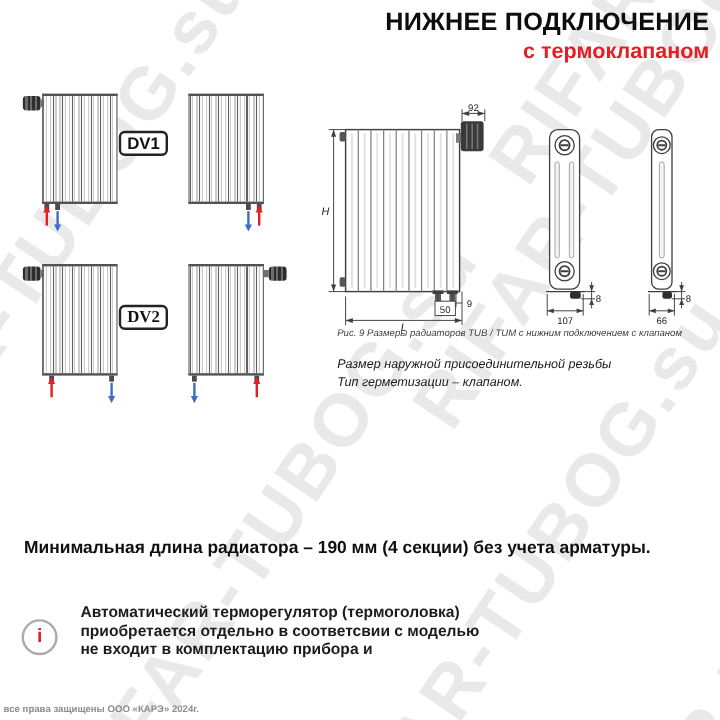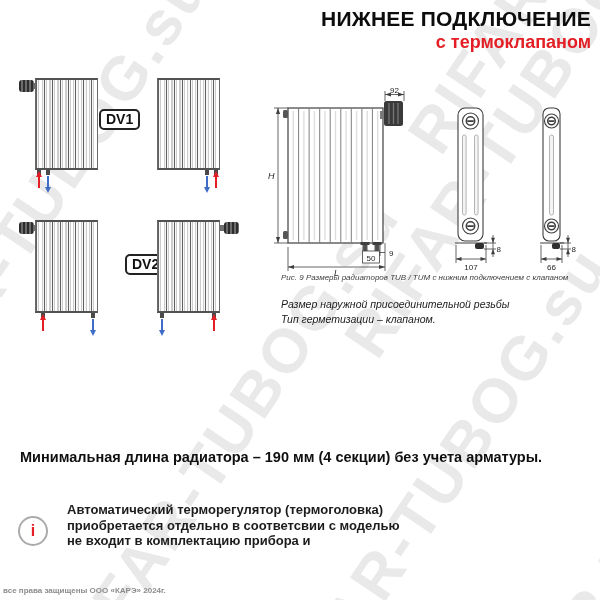--- a/index.html
+++ b/index.html
@@ -142,21 +142,21 @@
     </div>
 
     <div>
       <div class="valve conn-right" style="left:19px; top:222px;"></div>
       <div class="rad" style="left:35px; top:220px; width:63px; height:93px;"></div>
       <div class="stub" style="left:41px; top:313px;"></div>
       <div class="stub" style="left:91px; top:313px;"></div>
       <div class="arrow up red" style="left:42px; top:319px;"></div>
       <div class="arrow down blue" style="left:92px; top:319px;"></div>
 
-      <div class="dvlabel" style="left:125px; top:254px;">DV2</div>
+      <div class="dvlabel" style="left:99px; top:254px;font-family:Liberation Serif, serif;">DV2</div>
 
       <div class="rad" style="left:157px; top:220px; width:63px; height:93px;"></div>
       <div class="valve conn-left" style="left:224px; top:222px;"></div>
       <div class="stub" style="left:160px; top:313px;"></div>
       <div class="stub" style="left:212px; top:313px;"></div>
       <div class="arrow down blue" style="left:161px; top:319px;"></div>
       <div class="arrow up red" style="left:213px; top:319px;"></div>
     </div>
 
     <svg class="fig" width="335" height="192" viewBox="0 0 335 192">

